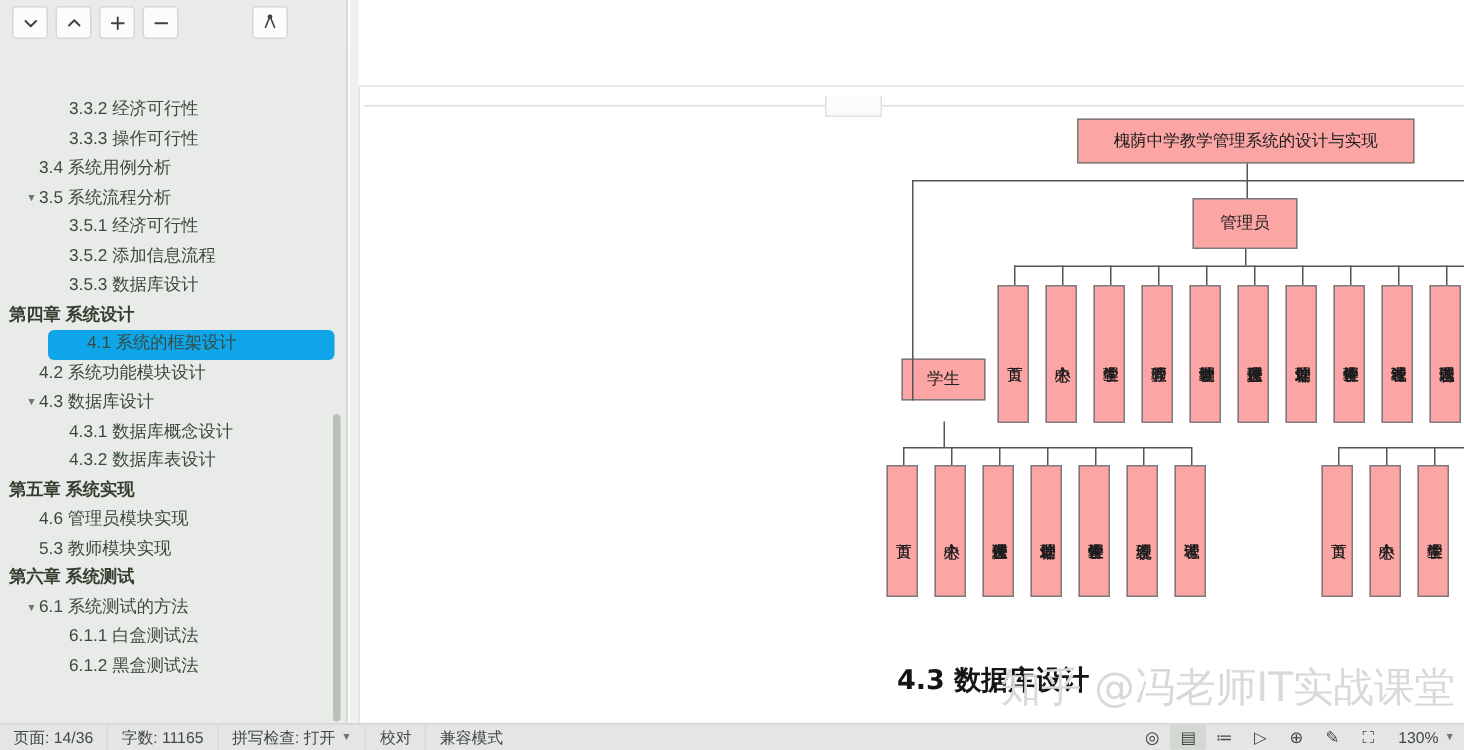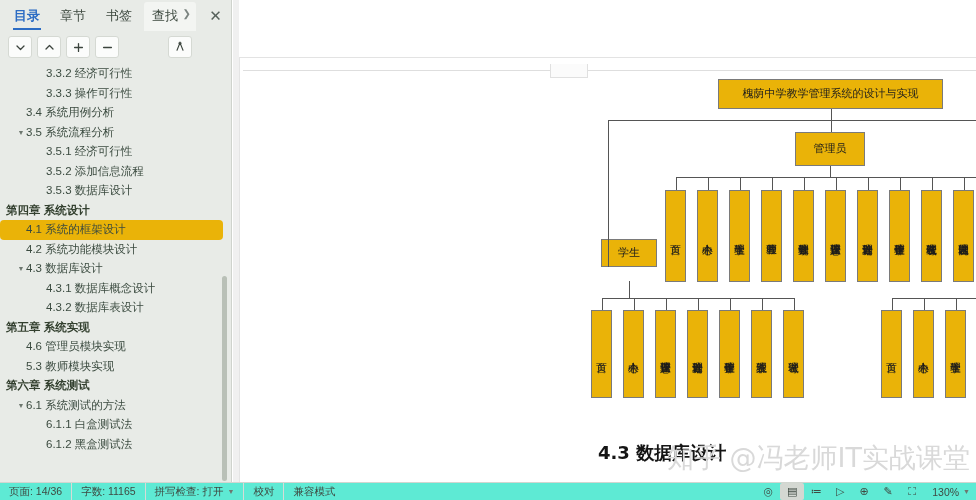--- a/index.html
+++ b/index.html
@@ -133,23 +133,24 @@
     top: 0;
     line-height: 19.5px;
   }
   .toc-label { display: inline-block; }
   .toc-item.lvl1 .toc-label { margin-left: 6px; font-weight: bold; color: #33402f; }
   .toc-item.lvl2 .toc-label { margin-left: 26px; }
   .toc-item.lvl3 .toc-label { margin-left: 46px; }
   .toc-item.lvl1 .caret { left: 6px; }
   .toc-item.lvl2 .caret { left: 14px; }
   .toc-item.selected {
-    background: #eab308;
+    background: #0ea5e9;
     border-radius: 4px;
     margin-right: 8px;
+    margin-left: 32px;
   }
 
   .nav-scroll-track {
     position: absolute;
     right: 2px; top: 64px;
     width: 5px; bottom: 4px;
     background: transparent;
   }
   .nav-scroll-thumb {
     position: absolute;
@@ -205,21 +206,21 @@
   
   .chart {
     position: absolute;
     left: 0; top: 72px;
     width: 743px;
     height: 340px;
   }
   .node {
     position: absolute;
     border: 1px solid #7a7a7a;
-    background: #eab308;
+    background: #fca5a5;
     box-sizing: border-box;
     display: flex;
     align-items: center;
     justify-content: center;
     font-size: 11px;
     color: #1c1c1c;
     font-family: "DejaVu Sans", "Liberation Sans", sans-serif;
     line-height: 1.05;
     text-align: center;
   }
@@ -267,21 +268,21 @@
     pointer-events: none;
     user-select: none;
   }
 
   
   .status-bar {
     position: absolute;
     left: 0; bottom: 0;
     width: 976px;
     height: 18px;
-    background: #5eead4;
+    background: #e5e5e5;
     border-top: 1px solid #d2d6d0;
     box-sizing: border-box;
     display: flex;
     align-items: center;
     font-size: 10.5px;
     color: #3f4a42;
   }
   .sb-item {
     padding: 0 9px;
     white-space: nowrap;
@@ -310,38 +311,20 @@
     cursor: default;
   }
 </style>
 </head>
 <body>
 
 <div id="app">
 
   <div class="nav-panel">
 
-    <div class="nav-tabs">
-      <div class="nav-tab active">
-        <span>目录</span>
-      </div>
-      <div class="nav-tab">
-        <span>章节</span>
-      </div>
-      <div class="nav-tab">
-        <span>书签</span>
-      </div>
-      <div class="nav-tab with-chevron">
-        <span>查找</span>
-        <span class="tab-chevron">❯</span>
-      </div>
-      <div class="nav-close">
-        <span>✕</span>
-      </div>
-    </div>
 
     <div class="nav-toolbar">
       <div class="tb-btn">
         <svg width="11" height="11" viewBox="0 0 11 11">
           <path d="M2 4 L5.5 7.5 L9 4" fill="none" stroke="#3b443d" stroke-width="1.3" stroke-linecap="round" stroke-linejoin="round"></path>
         </svg>
       </div>
       <div class="tb-btn">
         <svg width="11" height="11" viewBox="0 0 11 11">
           <path d="M2 7 L5.5 3.5 L9 7" fill="none" stroke="#3b443d" stroke-width="1.3" stroke-linecap="round" stroke-linejoin="round"></path>

